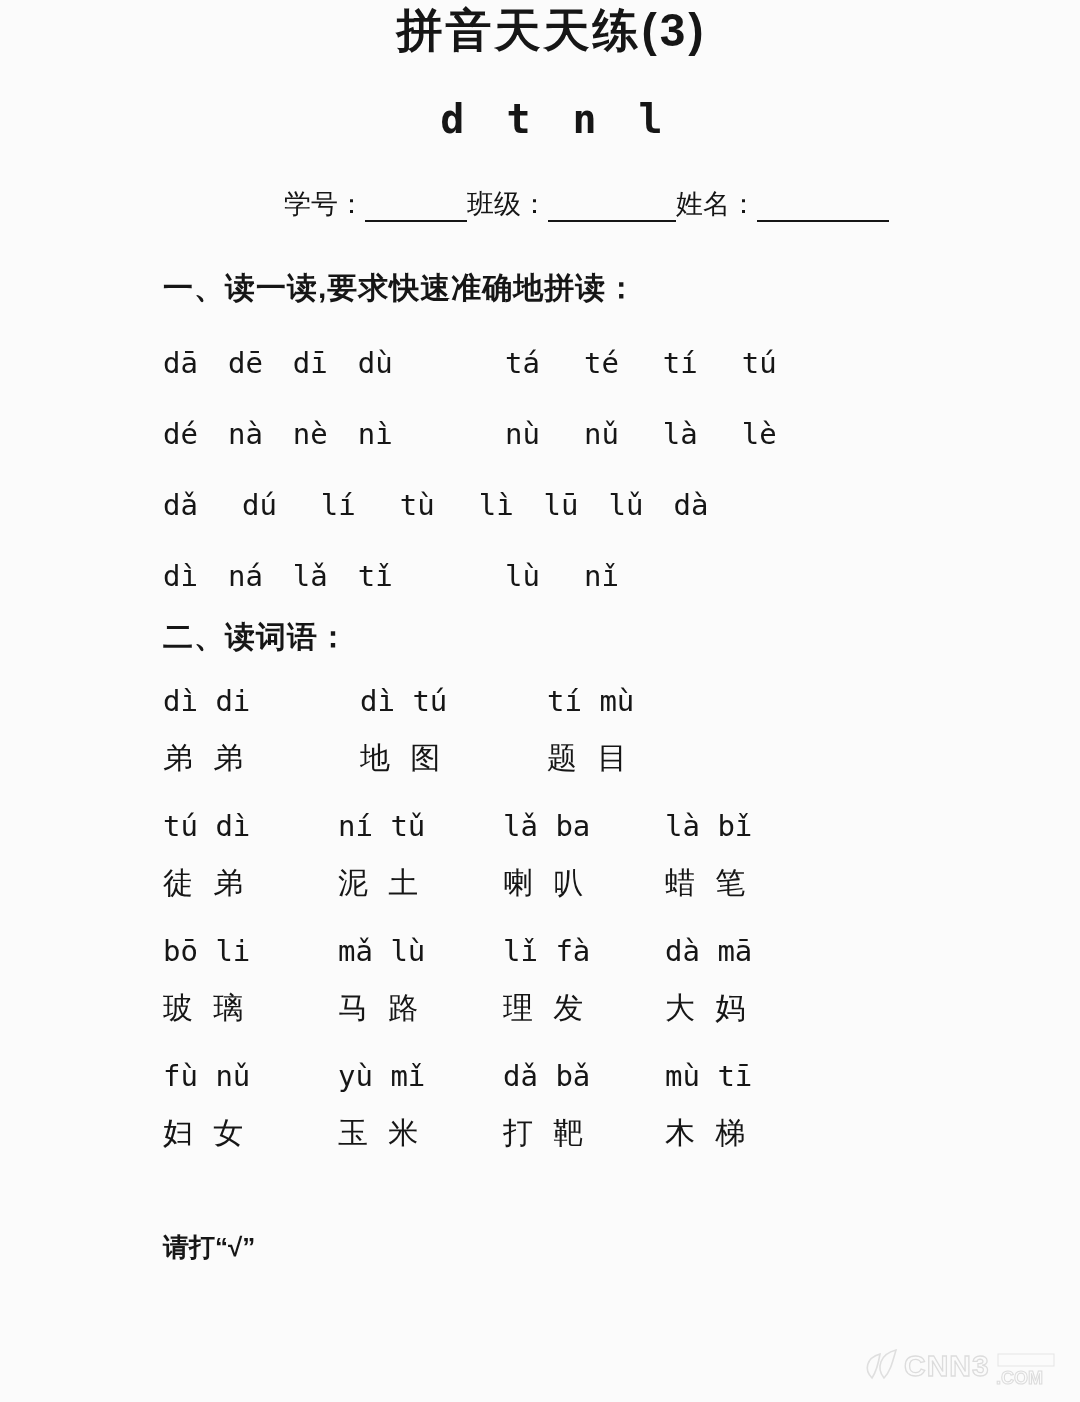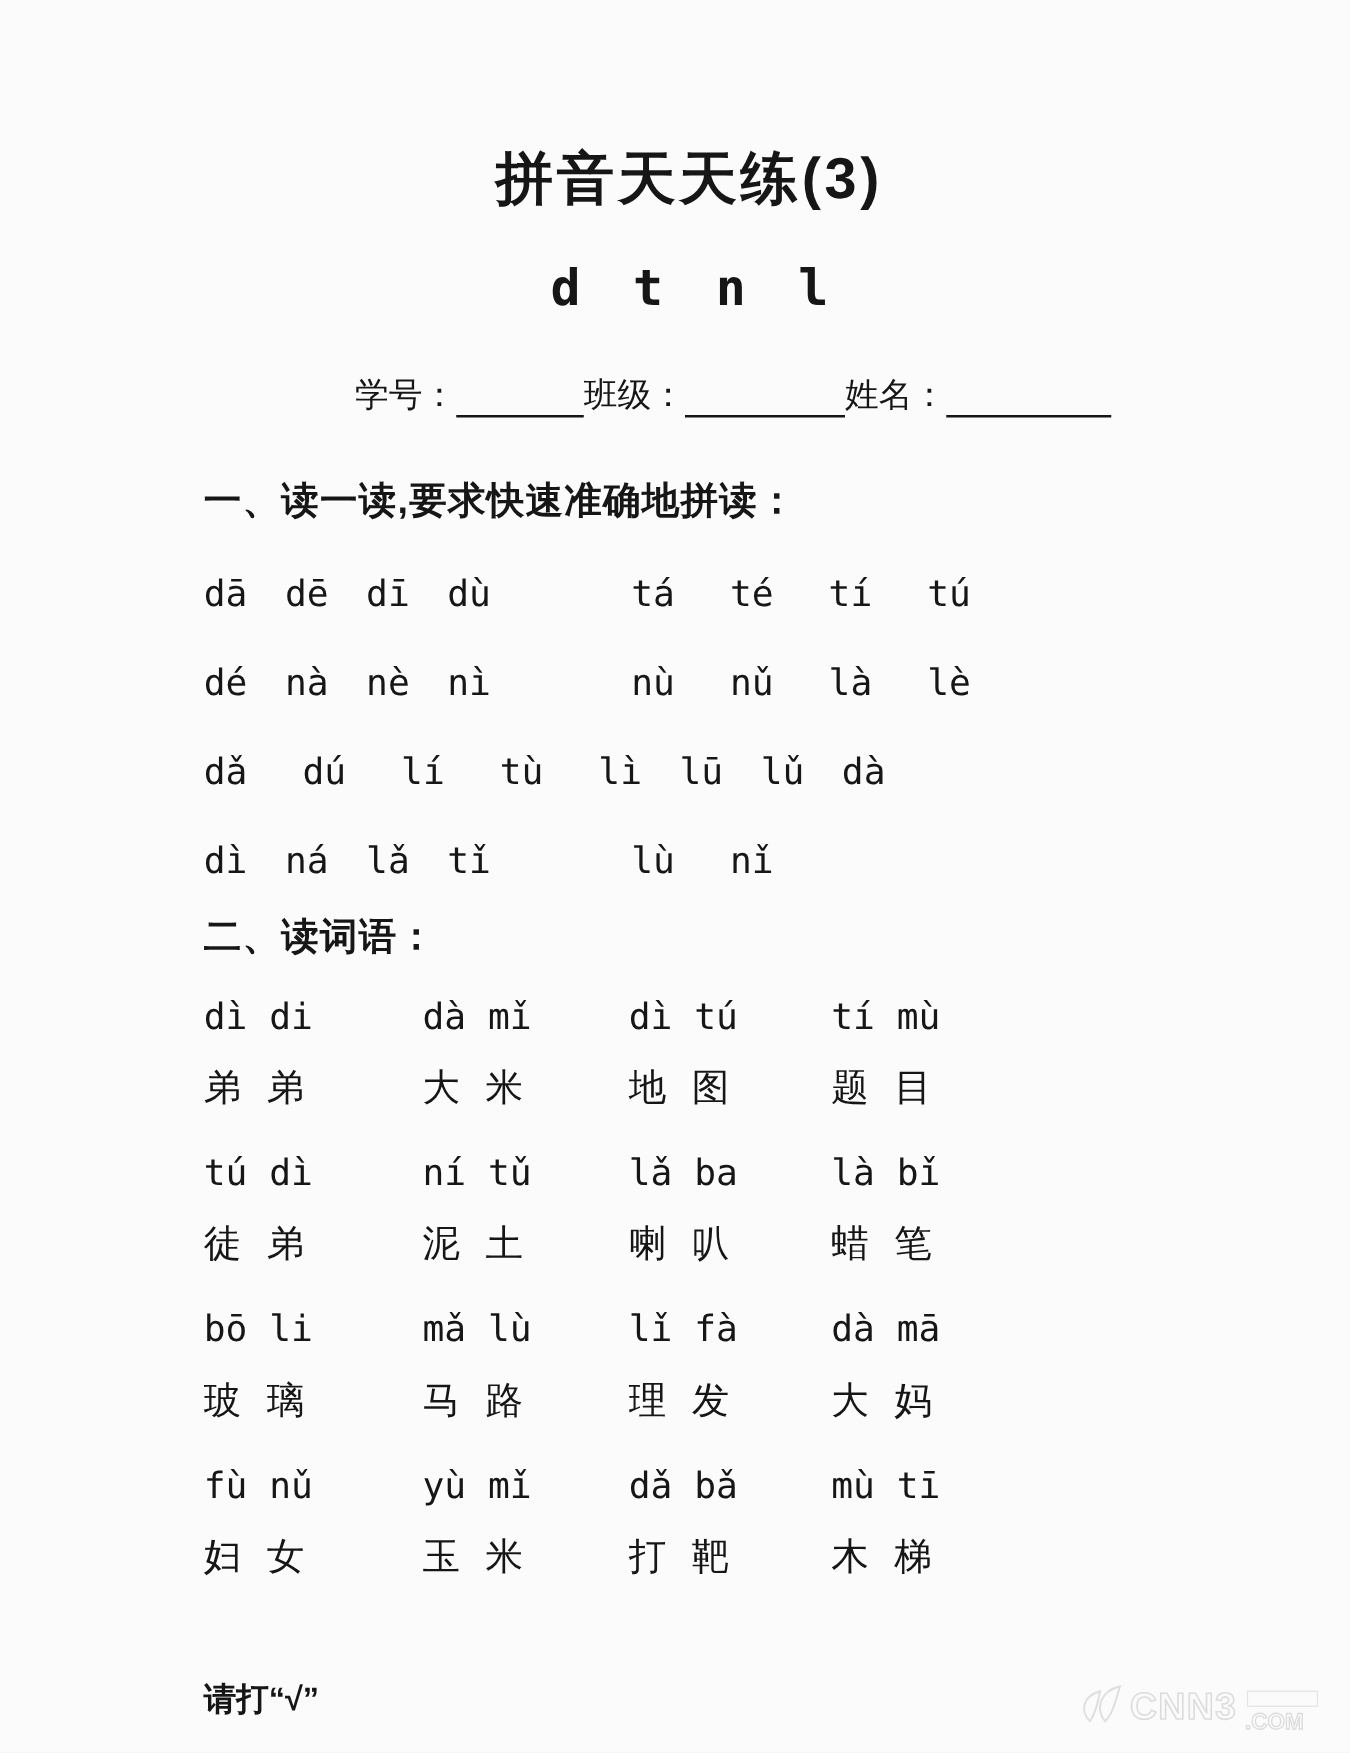--- a/index.html
+++ b/index.html
@@ -9,21 +9,20 @@
     width:1080px; height:1402px;
     margin:0 auto;
     background:#fbfbfb;
     color:#161616;
     font-family:"Liberation Sans", sans-serif;
     overflow:hidden;
   }
   .content { padding:0 140px 0 163px; }
 
   .title {
-    padding-top:112px;
     text-align:center;
     font-size:46px;
     font-weight:700;
     letter-spacing:3px;
   }
   .subtitle {
     margin-top:34px;
     text-align:center;
     font-size:40px;
     font-weight:700;
@@ -68,21 +67,21 @@
   .pr-group { display:flex; }
   .pr-left { width:342px; }
   .pr-left span { margin-right:30px; }
   .pr-right span { margin-right:44px; }
 
   .word-row {
     display:grid;
     grid-template-columns:175px 165px 162px auto;
     margin-top:30px;
   }
-  .word-row.first { margin-top:26px; }
+  .word-row.first { margin-top:26px;gap:22px; }
   .word-cell .pinyin {
     font-family:"DejaVu Sans Mono", monospace;
     font-size:29px;
     white-space:nowrap;
   }
   .word-cell .hanzi {
     margin-top:20px;
     font-size:30px;
     letter-spacing:6px;
     white-space:nowrap;
@@ -175,24 +174,20 @@
           <span>nǐ</span>
         </div>
     </div>
 
     <div class="sec-heading second">二、读词语：</div>
 
     <div class="word-row first">
       <div class="word-cell">
         <div class="pinyin">dì di</div>
         <div class="hanzi">弟 弟</div>
-      </div>
-      <div class="word-cell">
-        <div class="pinyin">dà mǐ</div>
-        <div class="hanzi">大 米</div>
       </div>
       <div class="word-cell">
         <div class="pinyin">dì tú</div>
         <div class="hanzi">地 图</div>
       </div>
       <div class="word-cell">
         <div class="pinyin">tí mù</div>
         <div class="hanzi">题 目</div>
       </div>
     </div>

